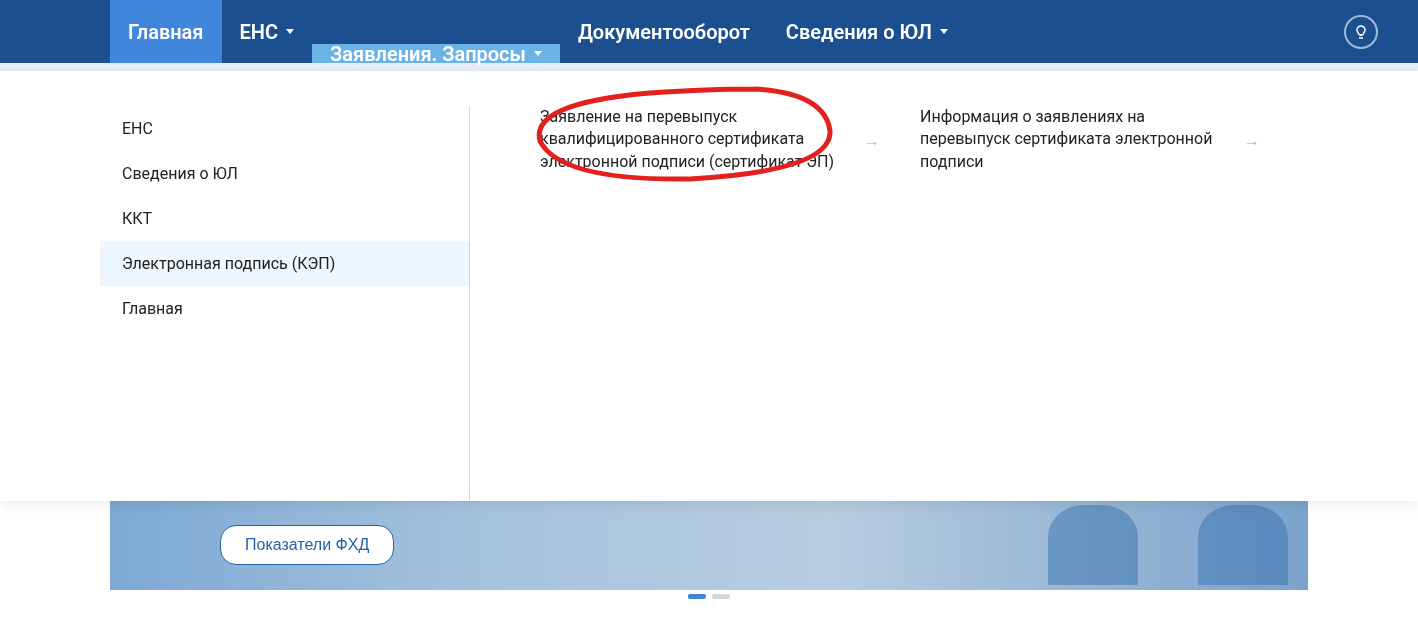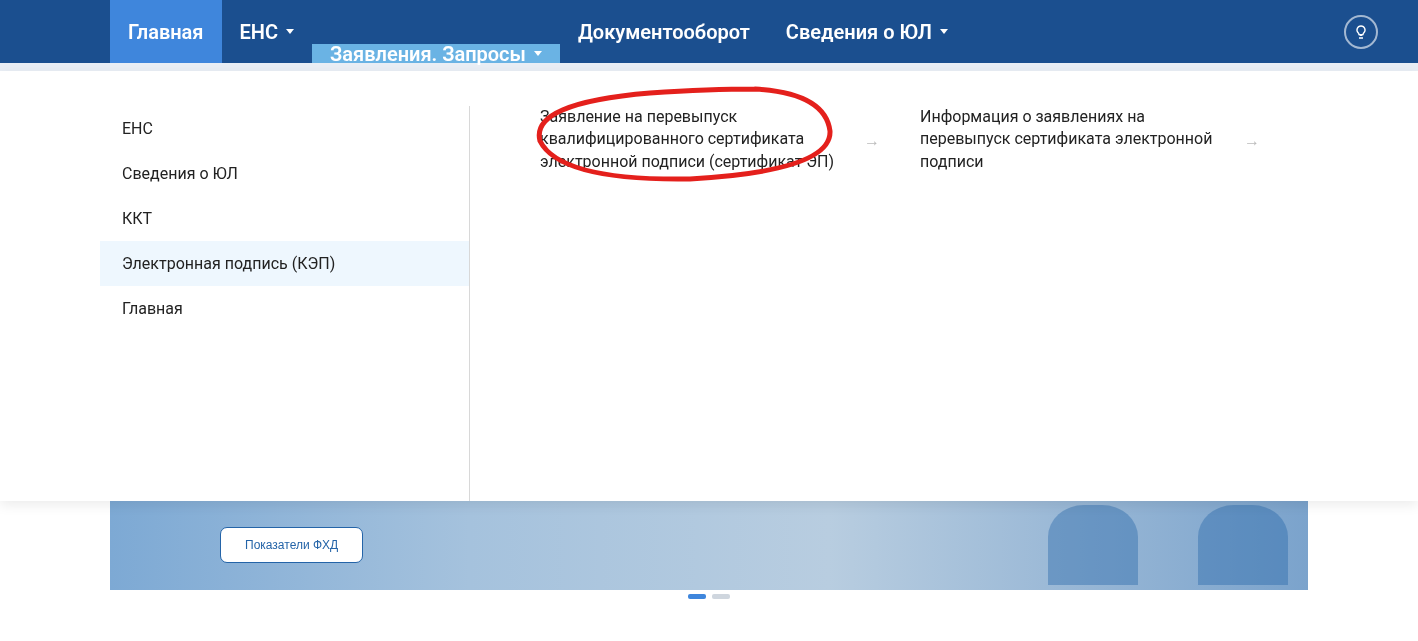--- a/index.html
+++ b/index.html
@@ -140,23 +140,23 @@
       background: linear-gradient(90deg, #7da9d4 0%, #a5c2dd 30%, #b8cde0 60%, #7ba3cc 100%);
       display: flex;
       align-items: center;
       padding-left: 110px;
       gap: 20px;
     }
     .bottom-btn {
       background: #ffffff;
       border: 1px solid #2464a8;
       color: #2464a8;
-      font-size: 12px;
+      font-size: 16px;
       padding: 10px 24px;
-      border-radius: 7px;
+      border-radius: 16px;
       cursor: pointer;
       font-weight: 400;
     }
     .silhouette {
       position: absolute;
       right: 0;
       top: 0;
       bottom: 0;
       width: 300px;
       overflow: hidden;

